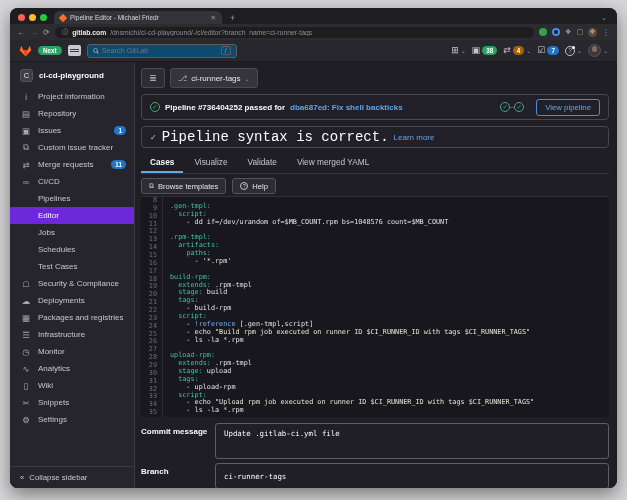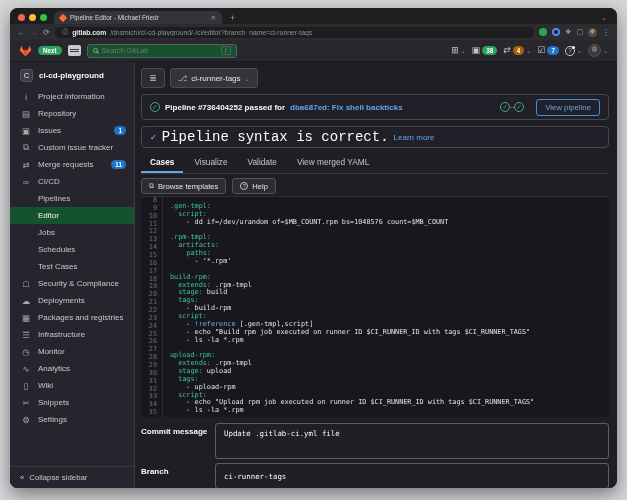--- a/index.html
+++ b/index.html
@@ -35,21 +35,21 @@
   .ext-glyph { font-size:7px; color:#a0a0a6; }
   .chrome-avatar { width:9px; height:9px; border-radius:50%; background:radial-gradient(circle at 50% 38%, #b08968 0 30%, #5b4a3f 31% 100%); }
   .kebab { font-size:8px; color:#a0a0a6; }
 
   
   .gl-navbar { height:22px; background:#28272e; border-bottom:1px solid #1b1a20; display:flex; align-items:center; gap:6px; padding:0 9px; flex:0 0 22px; }
   .tanuki { flex:0 0 13px; }
   .next-pill { background:#2da160; color:#fff; font-size:6.3px; font-weight:bold; border-radius:7px; padding:1px 5px; }
   .navmenu-btn { width:13px; height:11px; background:#c9c9ce; border-radius:2px; display:flex; flex-direction:column; justify-content:center; gap:1.5px; padding:0 2px; }
   .navmenu-btn i { display:block; height:1px; background:#3a3a40; }
-  .gl-search { width:150px; height:14px; border:1px solid #5e5c64; border-radius:3px; display:flex; align-items:center; gap:4px; padding:0 5px; background:#14532d; }
+  .gl-search { width:150px; height:14px; border:1px solid #5e5c64; border-radius:3px; display:flex; align-items:center; gap:4px; padding:0 5px; background:#0c4a6e; }
   .mag { width:5px; height:5px; border:1px solid #9a99a1; border-radius:50%; position:relative; flex:0 0 5px; }
   .mag::after { content:''; position:absolute; width:3px; height:1px; background:#9a99a1; transform:rotate(45deg); right:-2.5px; bottom:-1px; }
   .gl-search input { flex:1; background:transparent; border:none; outline:none; color:#9a99a1; font-size:7.3px; font-family:"Liberation Sans",sans-serif; min-width:0; }
   .kbd { border:1px solid #5e5c64; border-radius:2px; color:#9a99a1; font-size:6.5px; padding:0 3px; }
   .nav-spacer { flex:1; }
   .tn-item { display:flex; align-items:center; gap:2px; color:#c6c5cc; }
   .tn-glyph { font-size:9px; line-height:1; }
   .pill { color:#fff; font-size:6.3px; font-weight:bold; border-radius:7px; padding:1px 4px; }
   .pill-green { background:#2da160; } .pill-orange { background:#a96104; } .pill-blue { background:#1f75cb; }
   .chev { font-size:6px; color:#9a99a1; }
@@ -58,21 +58,21 @@
   .gl-avatar { width:13px; height:13px; border-radius:50%; background:radial-gradient(circle at 50% 36%, #7b6a5e 0 32%, #3c3640 33% 100%); border:1px solid #55545c; }
 
   
   .gl-body { flex:1; display:flex; min-height:0; background:#1f1e25; }
   .sidebar { width:125px; flex:0 0 125px; background:#26252d; border-right:1px solid #3a3940; position:relative; padding-top:3px; overflow:hidden; }
   .proj-head { display:flex; align-items:center; gap:6px; padding:4px 10px 6px 10px; }
   .proj-avatar { width:13px; height:13px; background:#3f3e48; border:1px solid #55545c; border-radius:3px; color:#e6e5e9; font-size:7.5px; display:flex; align-items:center; justify-content:center; }
   .proj-name { color:#fbfafd; font-size:8px; font-weight:bold; }
   .sb-item { display:flex; align-items:center; gap:6px; height:17px; padding:0 8px 0 10px; color:#c9c8cf; font-size:8px; }
   .sb-item.indent { padding-left:28px; }
-  .sb-item.active { background:#14532d; color:#fbfafd; }
+  .sb-item.active { background:#6d28d9; color:#fbfafd; }
   .sb-glyph { width:12px; font-size:8.5px; text-align:center; color:#a8a7ae; flex:0 0 12px; }
   .sb-label { white-space:nowrap; overflow:hidden; text-overflow:ellipsis; }
   .sb-badge { margin-left:auto; background:#1f75cb; color:#fff; font-size:6.3px; font-weight:bold; border-radius:7px; padding:1px 4px; }
   .collapse-bar { position:absolute; bottom:0; left:0; right:0; height:22px; border-top:1px solid #3a3940; display:flex; align-items:center; gap:5px; padding:0 10px; color:#c9c8cf; font-size:7.8px; background:#26252d; }
 
   .main { flex:1; min-width:0; padding:0 8px 0 6px; overflow:hidden; }
   .branch-row { margin-top:4px; height:24px; display:flex; align-items:center; gap:5px; }
   .icon-btn { height:20px; width:24px; background:#2d2c35; border:1px solid #4c4b54; border-radius:3px; color:#c6c5cc; font-size:9px; display:flex; align-items:center; justify-content:center; }
   .branch-btn { height:20px; background:#35343d; border:1px solid #4c4b54; border-radius:3px; color:#e6e5e9; font-size:8px; display:flex; align-items:center; gap:4px; padding:0 7px; }
   .branch-glyph { font-size:8px; color:#a8a7ae; }

